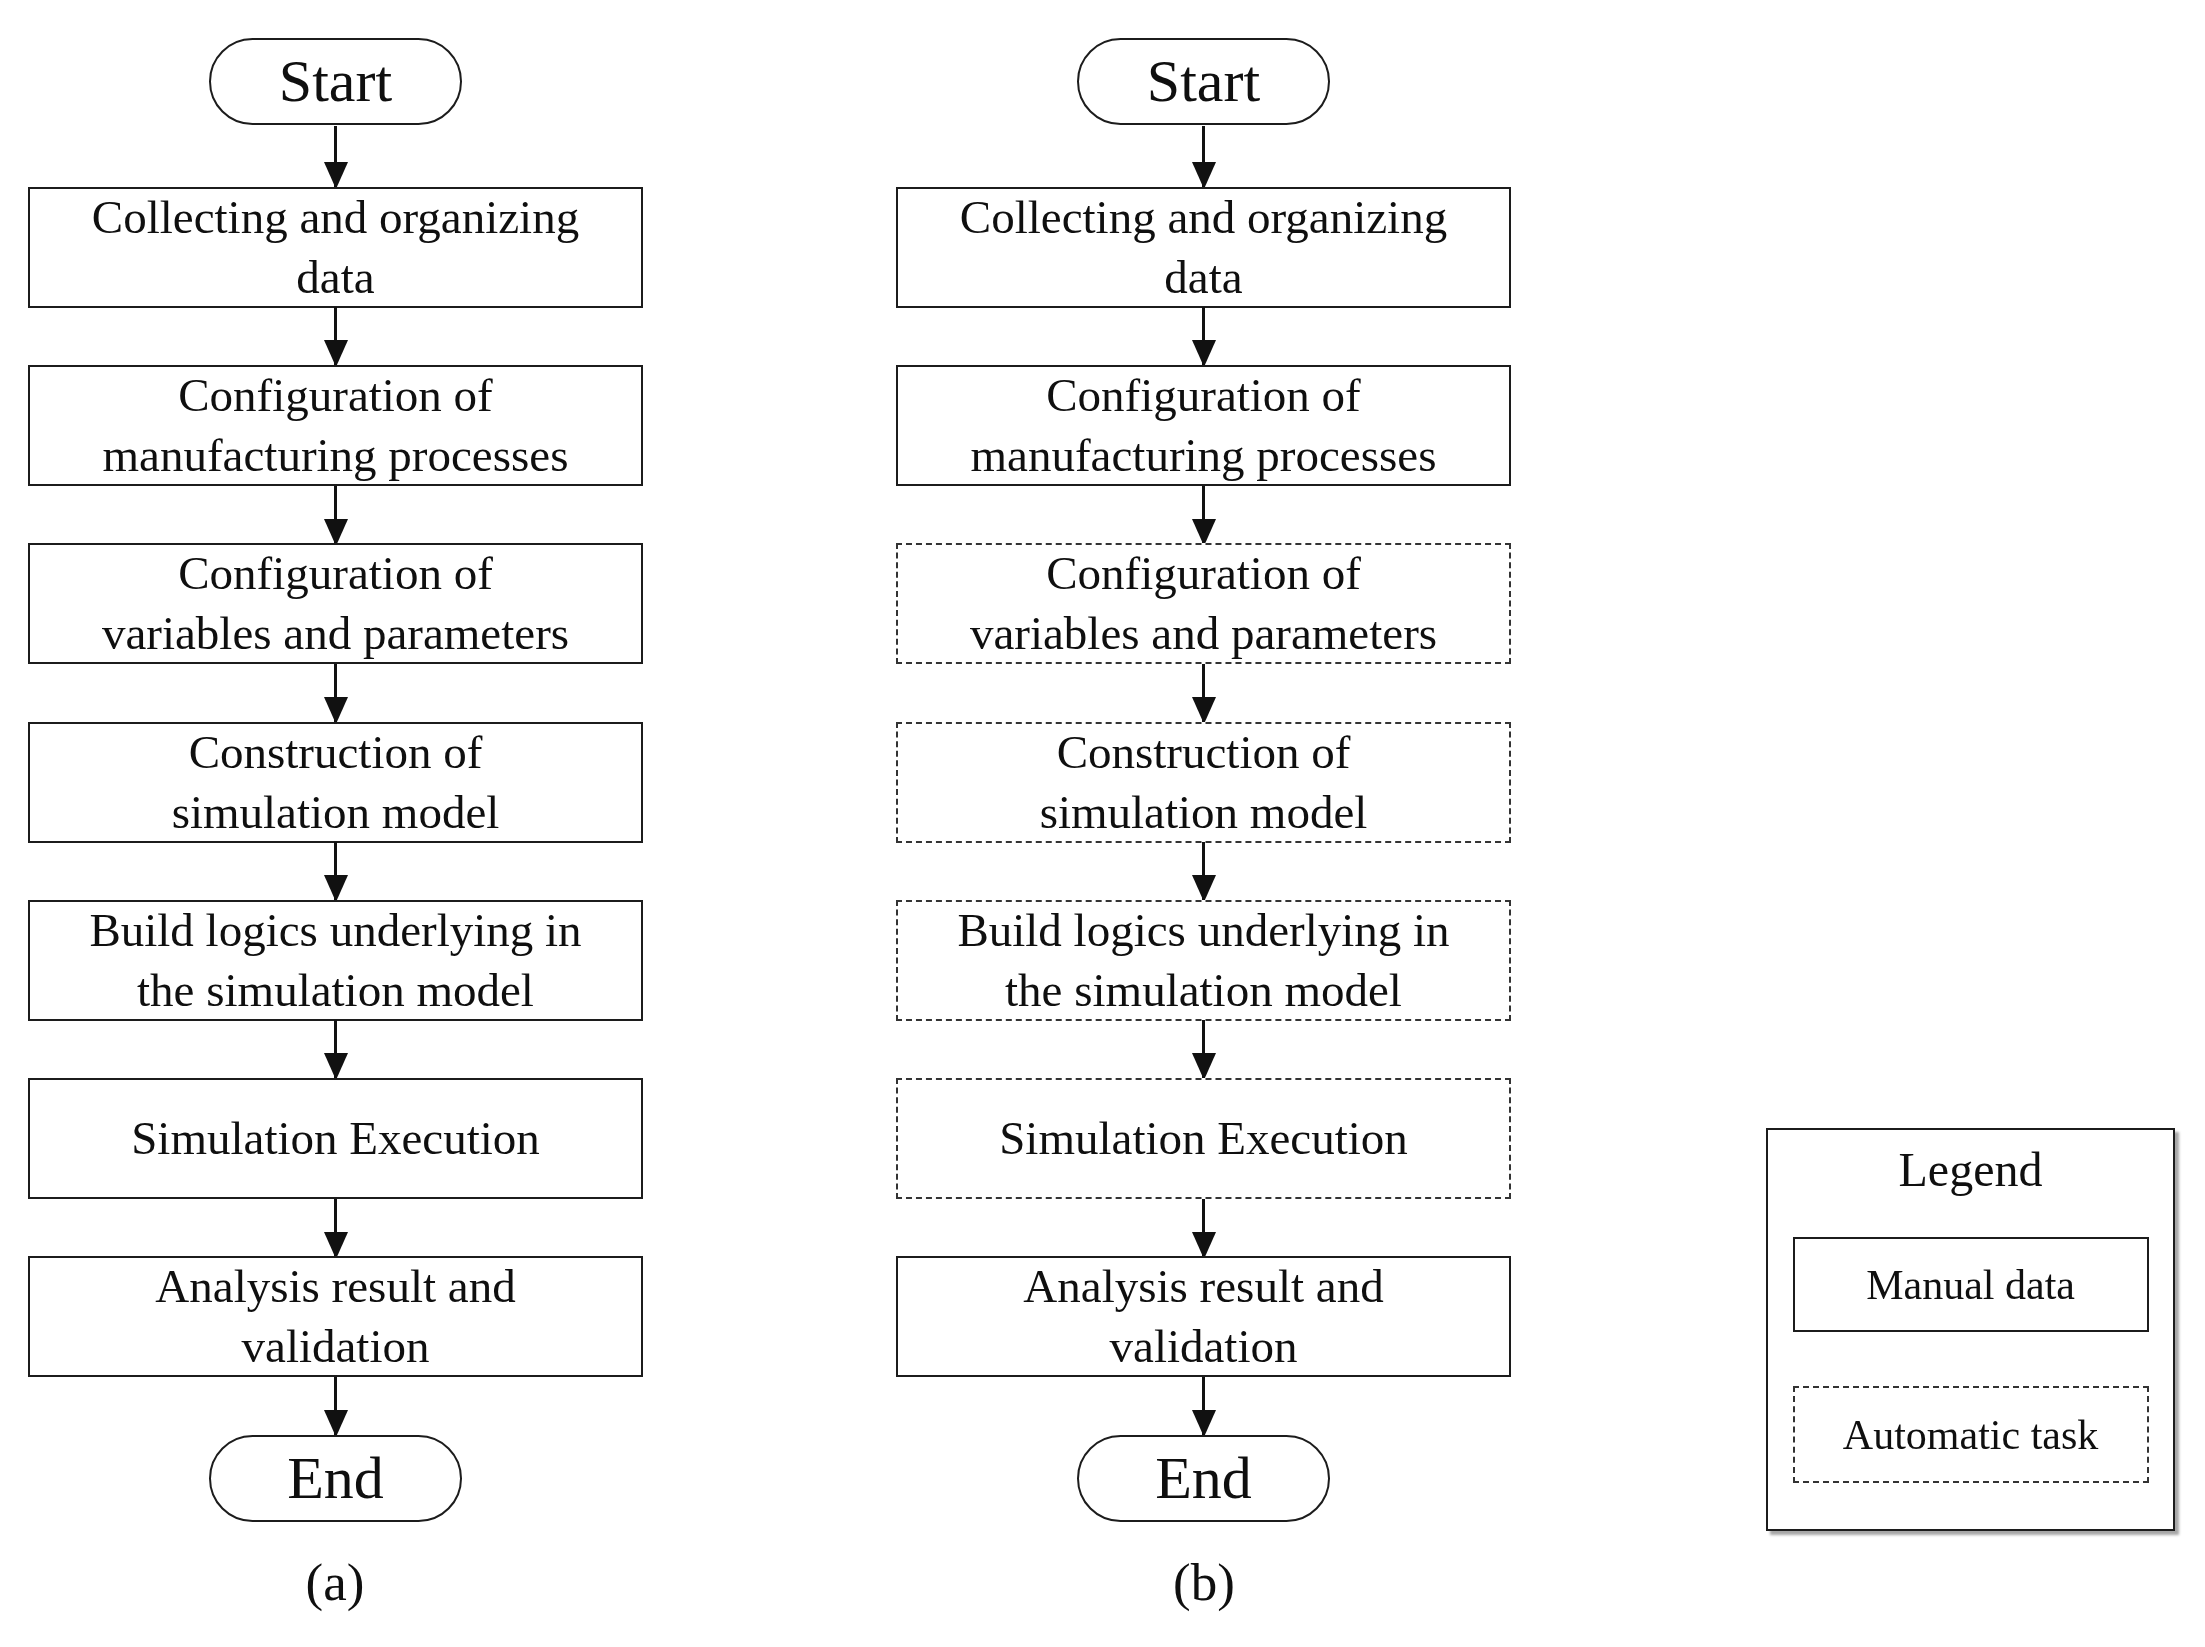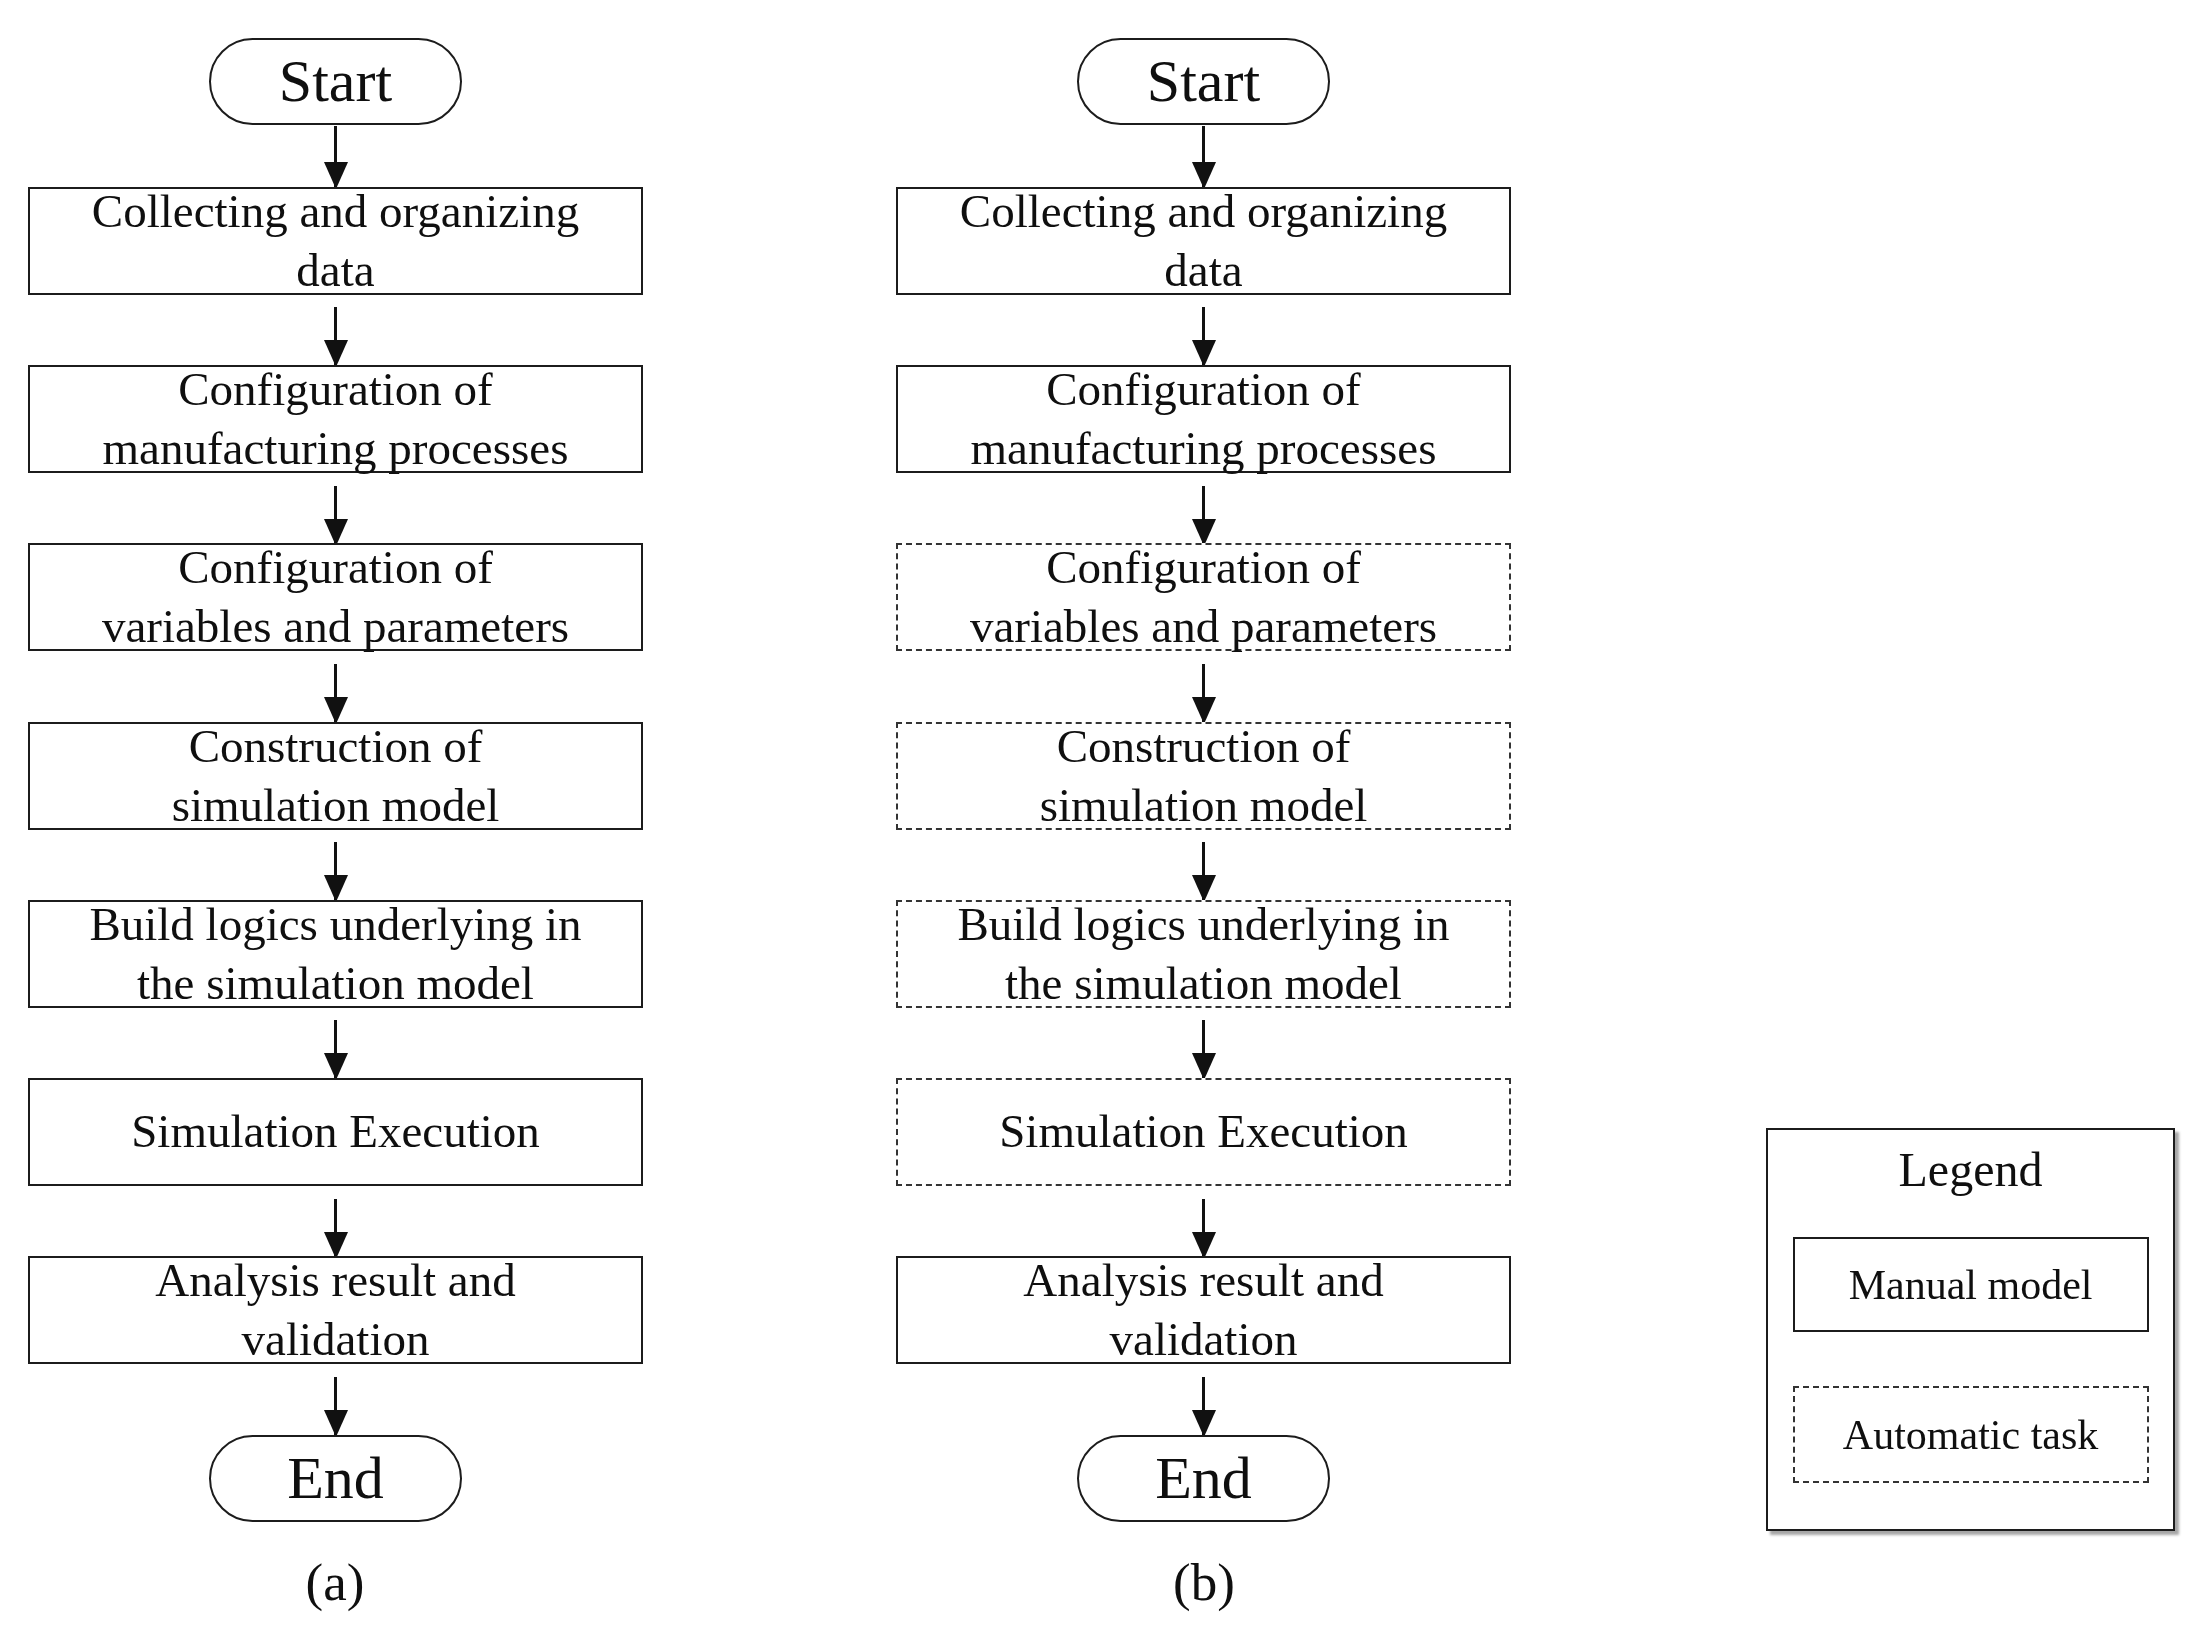--- a/index.html
+++ b/index.html
@@ -10,21 +10,21 @@
     background: #ffffff;
     font-family: "Liberation Serif", "DejaVu Serif", serif;
     color: #0f0f0f;
     overflow: hidden;
   }
 
   
   .pbox {
     position: absolute;
     box-sizing: border-box;
-    left: 0; width: 615px; height: 108px;
+    left: 0; width: 615px; height: 121px;
     border: 2.5px solid #1c1c1c;
     background: #ffffff;
     display: flex; align-items: center; justify-content: center;
     text-align: center;
     font-size: 47px; line-height: 1.26;
     white-space: pre-line;
     padding: 0 5.1px;
   }
   .pbox.dashed, .legend-item.dashed {
     border-style: dashed;
@@ -182,18 +182,18 @@
 
     <div class="varrow" style="left:1202px; top:1377px; height:58px;"></div>
 
     <div class="terminal" style="left:1077px; top:1435px;">End</div>
 
     <div class="caption" style="left:1119px; top:1552px;">(b)</div>
   </section>
 
   <section class="legend" style="left:1766px; top:1128px; width:409px; height:403px;padding-left:32px;">
     <div class="legend-title">Legend</div>
-    <div class="legend-item solid" style="top:107px; height:95px;">Manual model</div>
+    <div class="legend-item solid" style="top:107px; height:95px;">Manual data</div>
     <div class="legend-item dashed" style="top:256px; height:97px;">Automatic task</div>
   </section>
 
 </div>
 
 
 </body></html>

